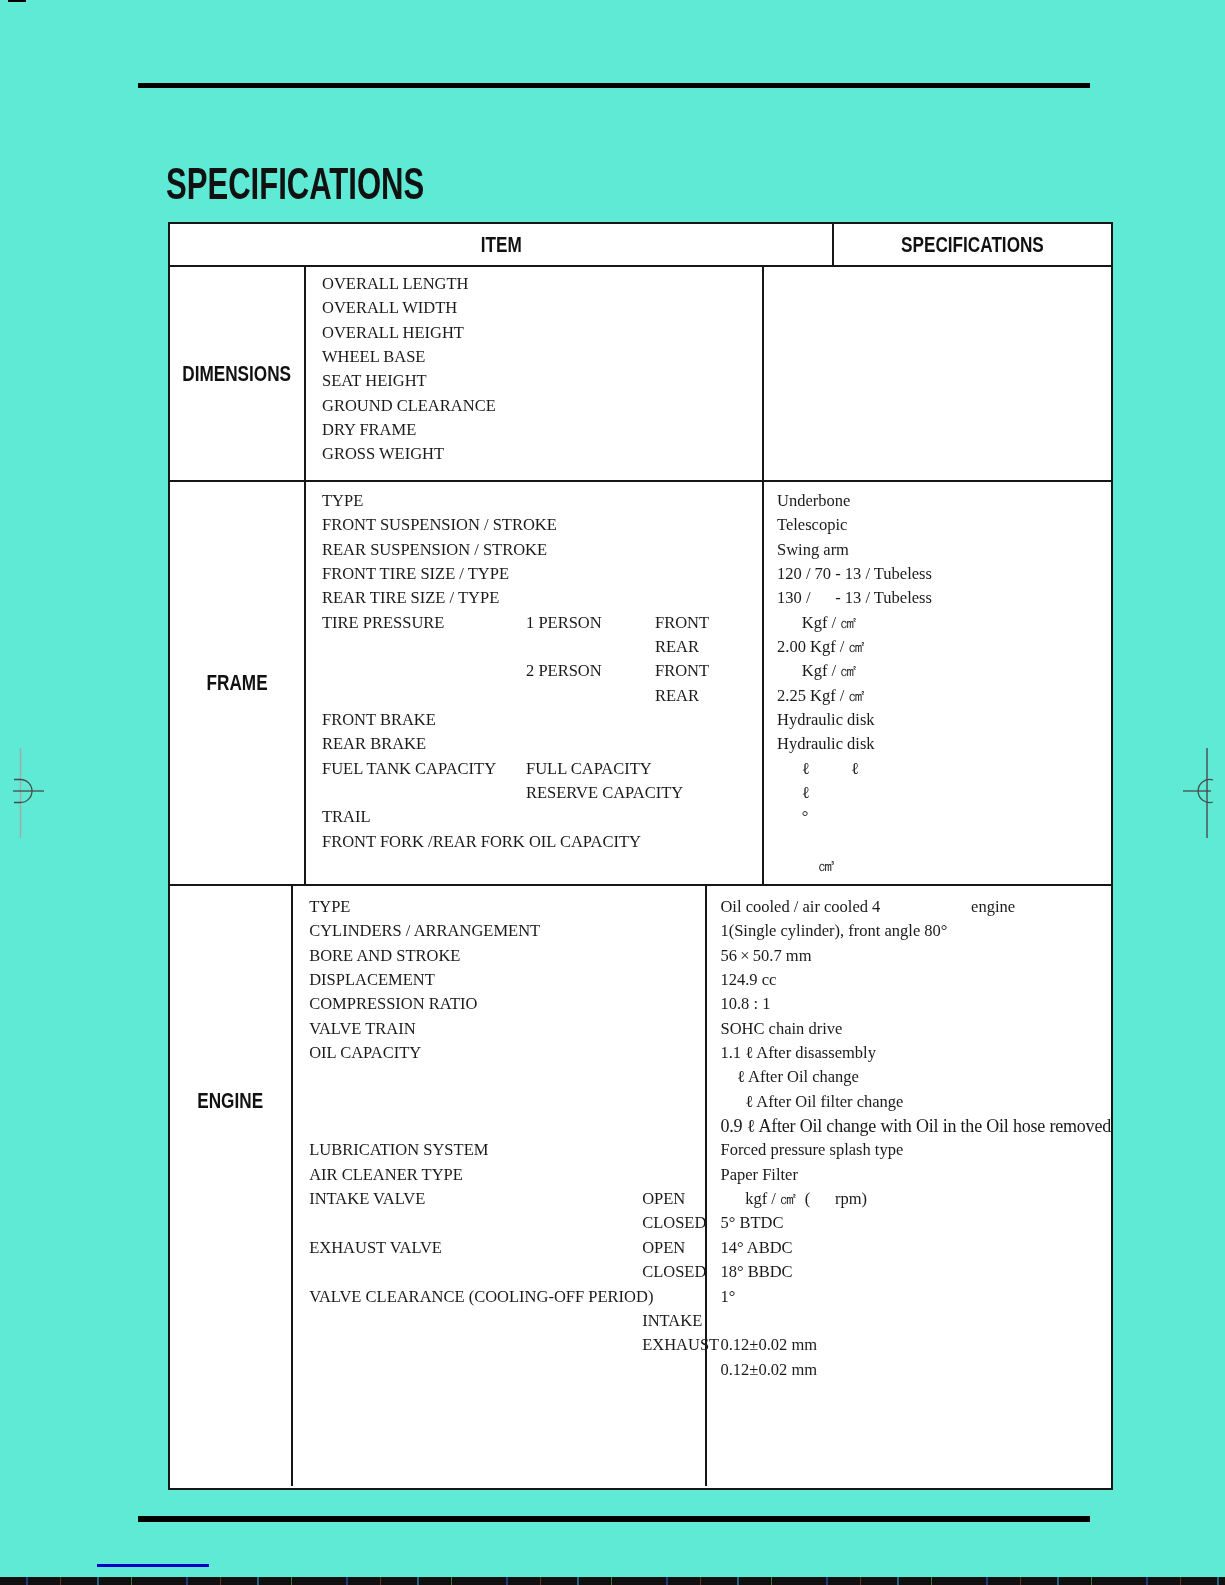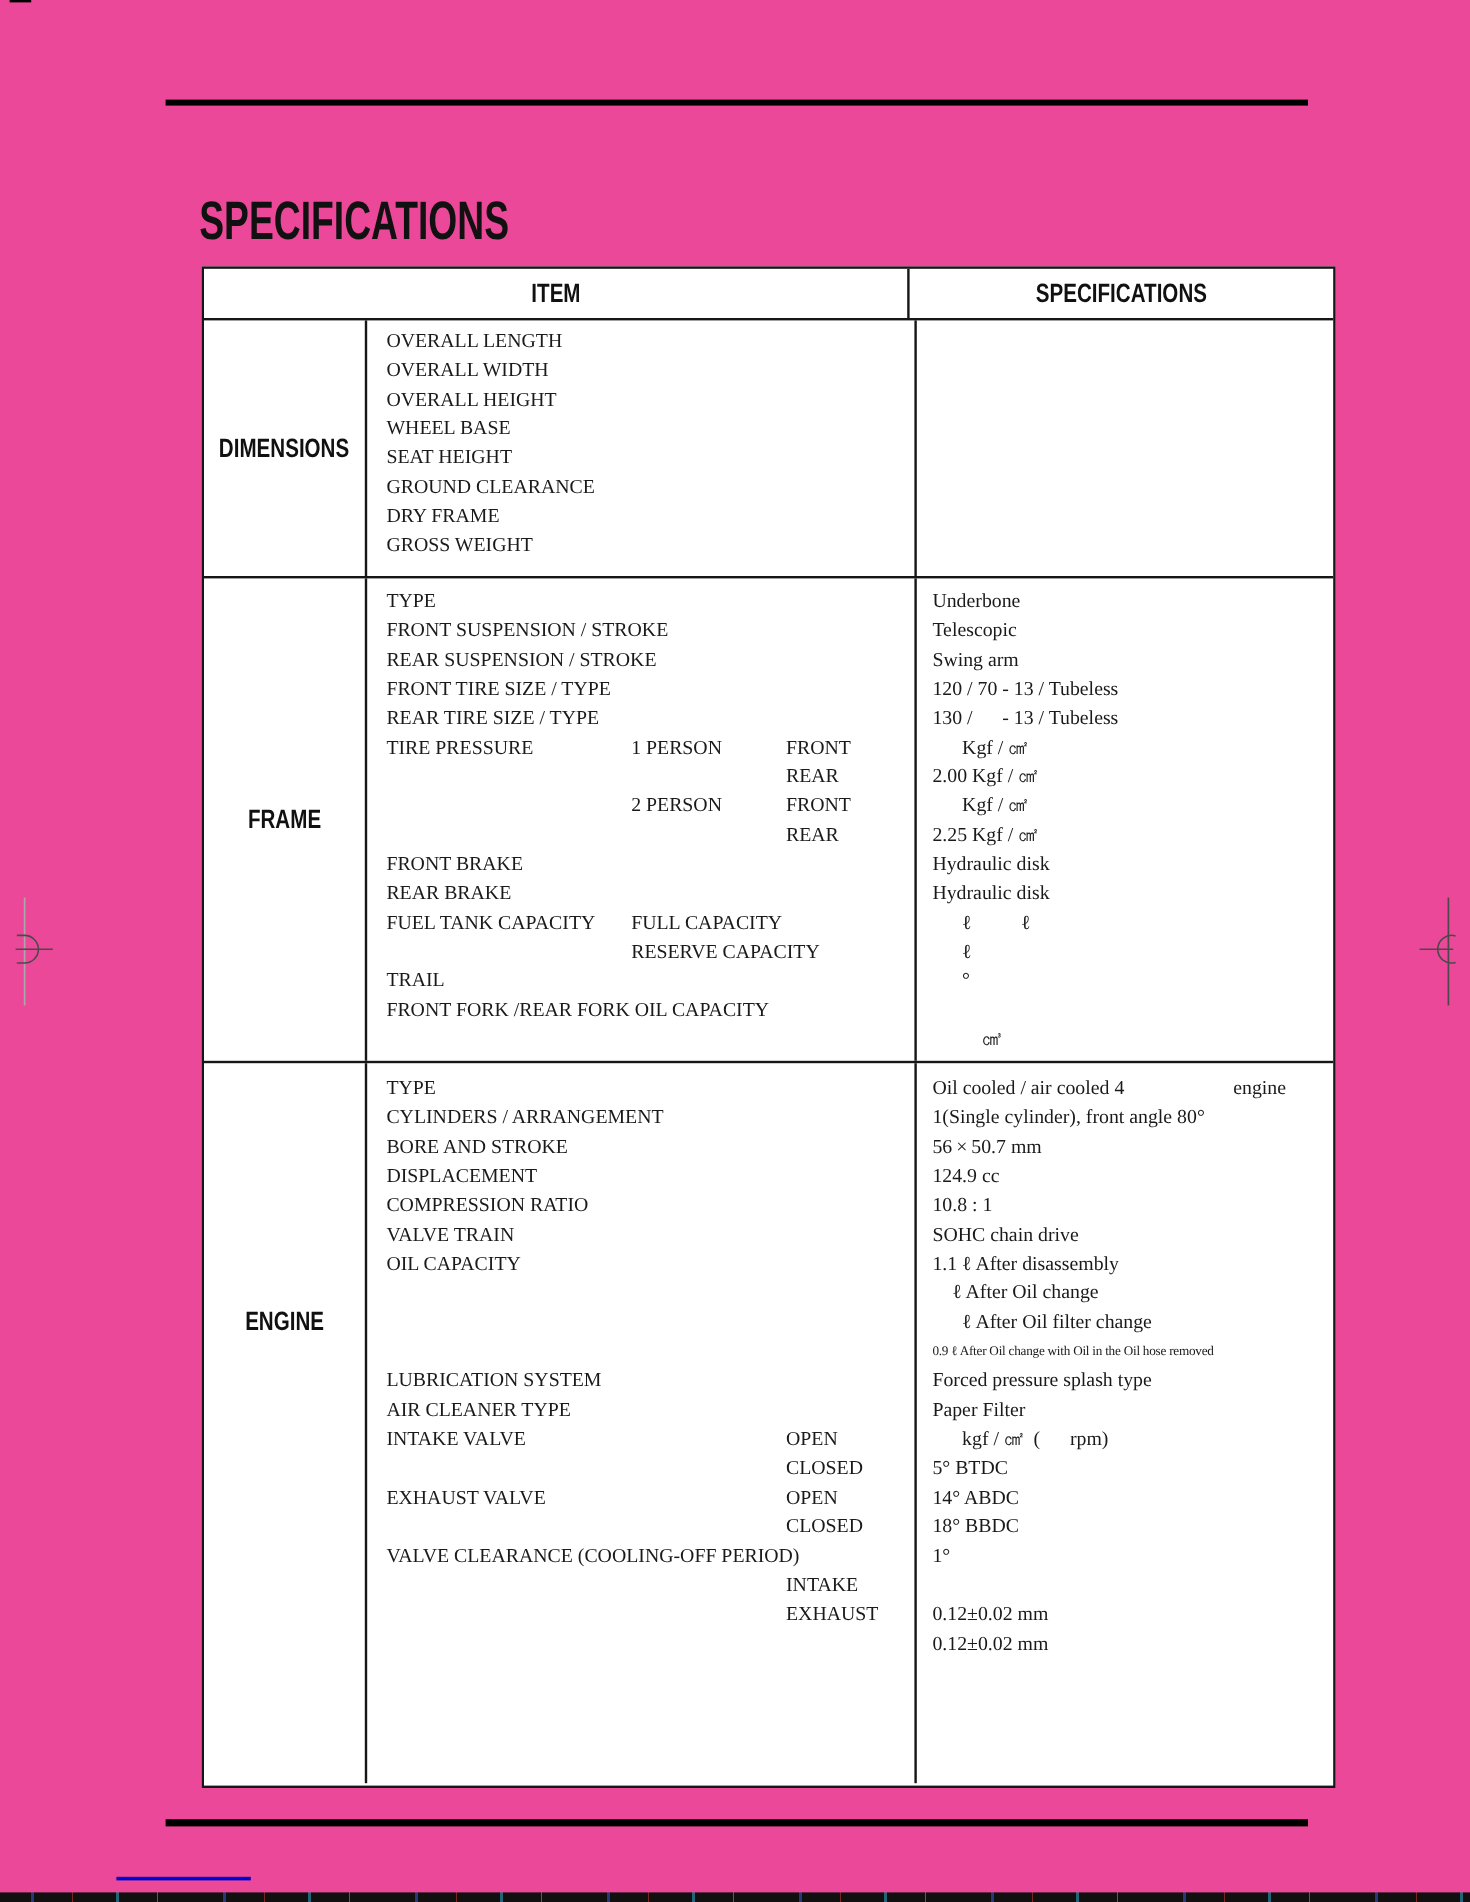--- a/index.html
+++ b/index.html
@@ -3,21 +3,21 @@
 <meta charset="utf-8">
 <style>
   :root{
     --ink:#1a1a1a; --rule:#000000; --border:#161616;
     --link-line:#0000cc; --scan-edge:#0d0d0d;
     --mark-gray:#a8a8a8; --mark-dark:#4a4a4a;
   }
   *{margin:0;padding:0;box-sizing:border-box;}
   html,body{background:#ffffff;}
   .page{
-    position:relative; width:1225px; height:1585px; background:#ec4899;
+    position:relative; width:1225px; height:1585px; background:#5eead4;
     font-family:"Liberation Serif","DejaVu Serif",serif; color:var(--ink);
     overflow:hidden;
   }
   .tick-top-left{position:absolute;left:8px;top:0;width:18px;height:2px;background:var(--rule);}
   .rule-top{position:absolute;left:138px;top:83px;width:952px;height:5px;background:var(--rule);}
   .rule-bottom{position:absolute;left:138px;top:1516px;width:952px;height:6px;background:var(--rule);}
   .blue-line{position:absolute;left:97px;top:1564px;width:112px;height:3px;background:var(--link-line);}
   .scan-edge{
     position:absolute;left:0;top:1577px;width:1225px;height:8px;
     background:repeating-linear-gradient(90deg,
@@ -36,21 +36,21 @@
   .cond{display:inline-block;transform:scaleX(0.78);transform-origin:center center;white-space:nowrap;}
   .spec-table{
     position:absolute;left:168px;top:222px;width:945px;height:1268px;
     border:2px solid var(--border);background:#fff;
   }
   .thead{display:flex;height:43px;border-bottom:2px solid var(--border);}
   .th{
     display:flex;align-items:center;justify-content:center;
     font-family:"Liberation Sans",sans-serif;font-weight:bold;font-size:22px;color:#111;
   }
-  .th-item{width:588px;border-right:2px solid var(--border);}
+  .th-item{width:664px;border-right:2px solid var(--border);}
   .th-spec{flex:1;}
   .section-row{display:flex;}
   .section-row.sec-0{height:215px;border-bottom:2px solid var(--border);}
   .section-row.sec-1{height:404px;border-bottom:2px solid var(--border);}
   .section-row.sec-2{height:600px;}
   .cat-cell{
     width:136px;border-right:2px solid var(--border);
     display:flex;align-items:center;justify-content:center;
     font-family:"Liberation Sans",sans-serif;font-weight:bold;font-size:22px;color:#111;
   }
@@ -61,21 +61,21 @@
   .sec-1 .items-cell,.sec-1 .specs-cell{padding-top:7px;}
   .sec-2 .items-cell,.sec-2 .specs-cell{padding-top:9px;}
   .line{
     position:relative;height:24.35px;line-height:24.35px;
     font-size:16.5px;white-space:nowrap;color:var(--ink);
   }
   .items-cell .line{padding-left:16px;}
   .specs-cell .line{padding-left:13px;}
   .sub1{position:absolute;left:220px;top:0;}
   .sub2{position:absolute;left:349px;top:0;}
-  .spec-tight{font-size:11px;letter-spacing:-0.2px;}
+  .spec-tight{font-size:18px;letter-spacing:-0.2px;}
   .reg-mark{position:absolute;}
 </style>
 </head>
 <body>
 
 <div class="page">
 
   <div class="tick-top-left"></div>
   <div class="rule-top"></div>
 

